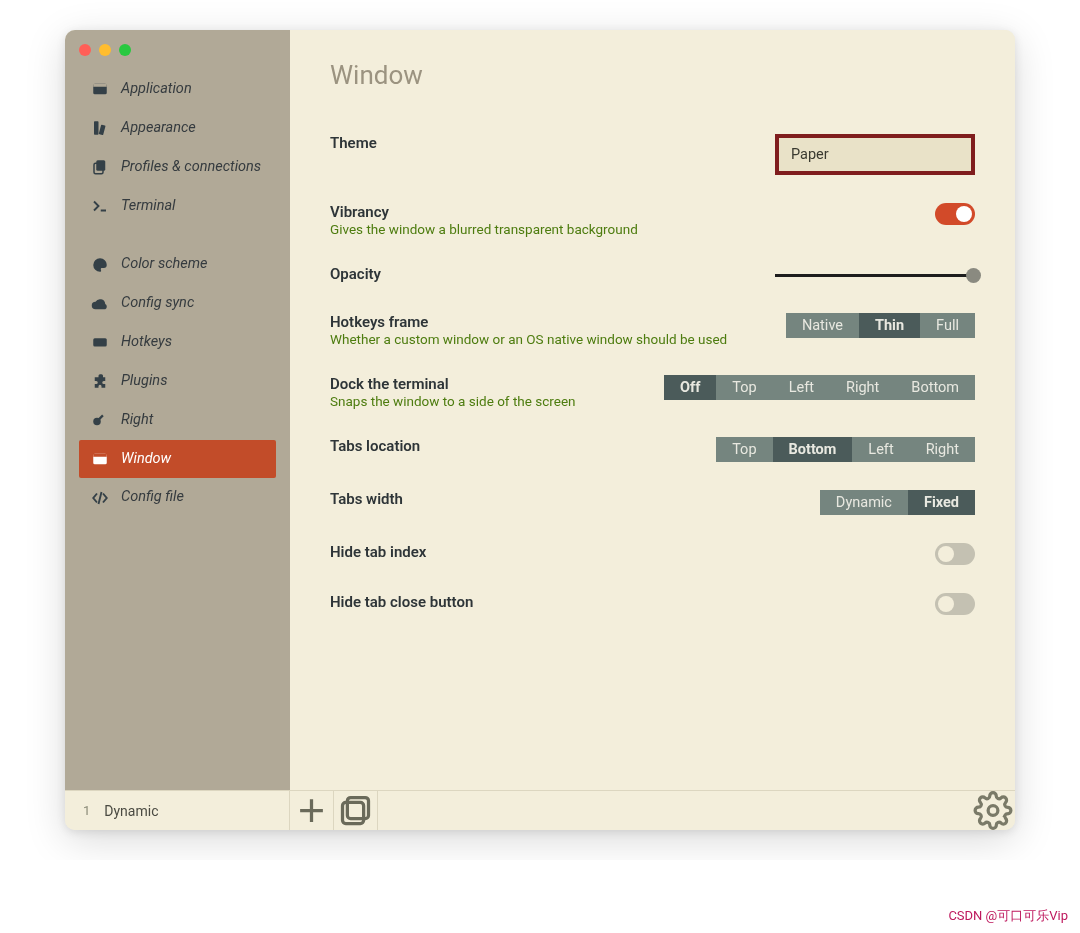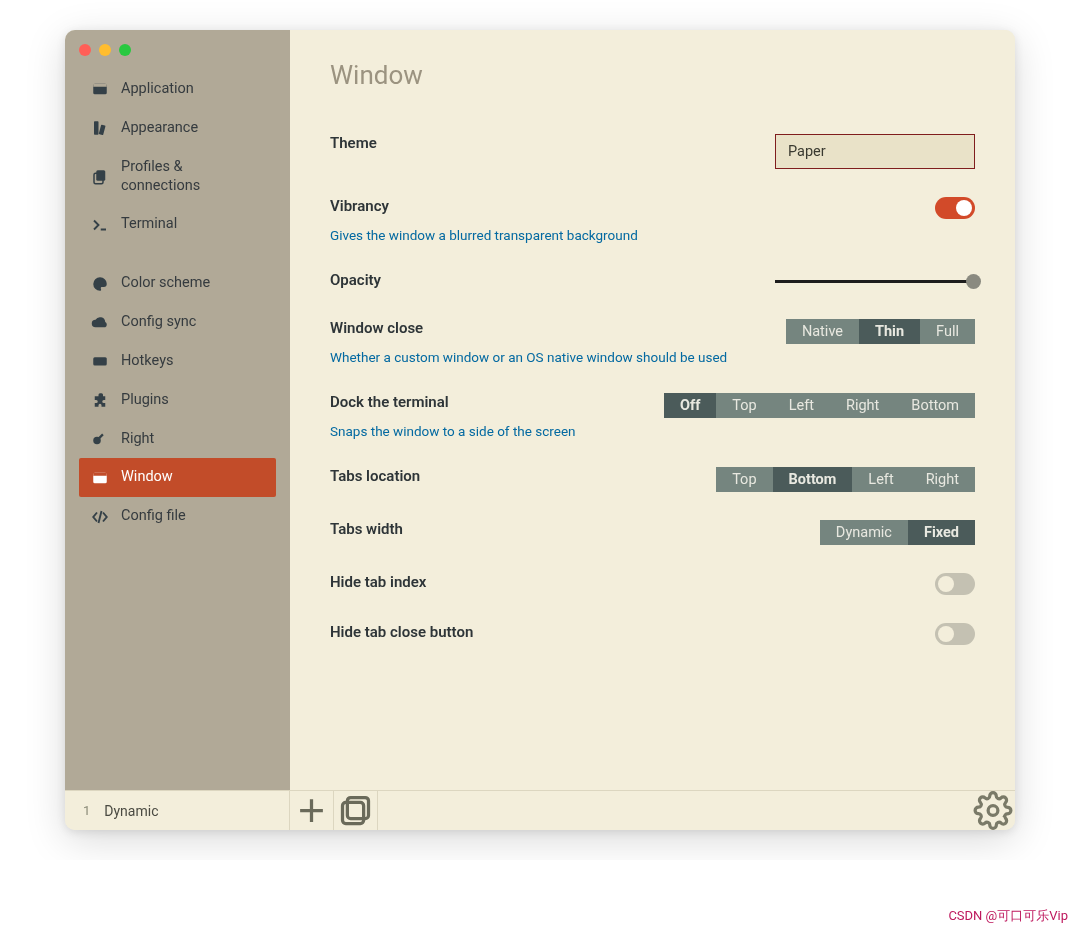--- a/index.html
+++ b/index.html
@@ -21,20 +21,21 @@
   flex-direction: column;
   overflow: hidden;
 }
 .main-row { display: flex; flex: 1; min-height: 0; }
 .sidebar {
   width: 225px;
   background: #b1a997;
   display: flex;
   flex-direction: column;
   padding-top: 10px;
+  font-style: italic;
 }
 .traffic-lights { display: flex; gap: 8px; padding: 4px 14px 14px 14px; }
 .traffic-lights span { width: 12px; height: 12px; border-radius: 50%; display: block; }
 .tl-red { background: #ff5f57; }
 .tl-yellow { background: #ffbd2e; }
 .tl-green { background: #28c940; }
 .nav { padding: 0 14px; }
 .nav-section { margin-bottom: 20px; }
 .nav-item {
   display: flex;
@@ -53,23 +54,23 @@
 .nav-item .label-wrap { display: flex; flex-direction: column; }
 .content {
   flex: 1;
   background: #f3eedb;
   padding: 30px 40px;
   overflow-y: auto;
 }
 .content h1 { font-size: 26px; font-weight: 400; color: #9b9380; margin-bottom: 30px; }
 .row { display: flex; align-items: flex-start; justify-content: space-between; padding: 14px 0; gap: 30px; }
 .row-label { font-size: 15px; font-weight: 600; color: #2e3538; }
-.row-desc { font-size: 13.5px; color: #0369a1; margin-top: 12px; }
+.row-desc { font-size: 13.5px; color: #4d7c0f; margin-top: 0; }
 .select {
-  border: 1px solid #7f1d1d;
+  border: 4px solid #7f1d1d;
   background: #e9e2c8;
   padding: 8px 12px;
   font-size: 14.5px;
   color: #3a3a30;
   width: 200px;
   cursor: pointer;
   margin-left: 45px;
 }
 .toggle {
   width: 40px; height: 22px; border-radius: 11px; position: relative; cursor: pointer;
@@ -243,21 +244,21 @@
             <div class="row-label">Opacity</div>
           </div>
         <div class="slider">
           <div class="slider-track"></div>
           <div class="slider-thumb"></div>
         </div>
       </div>
 
       <div class="row">
         <div>
-          <div class="row-label">Window close</div>
+          <div class="row-label">Hotkeys frame</div>
           <div class="row-desc">Whether a custom window or an OS native window should be used</div>
         </div>
         <div class="seg">
             <button>Native</button>
             <button class="sel">Thin</button>
             <button>Full</button>
           </div>
       </div>
 
       <div class="row">

